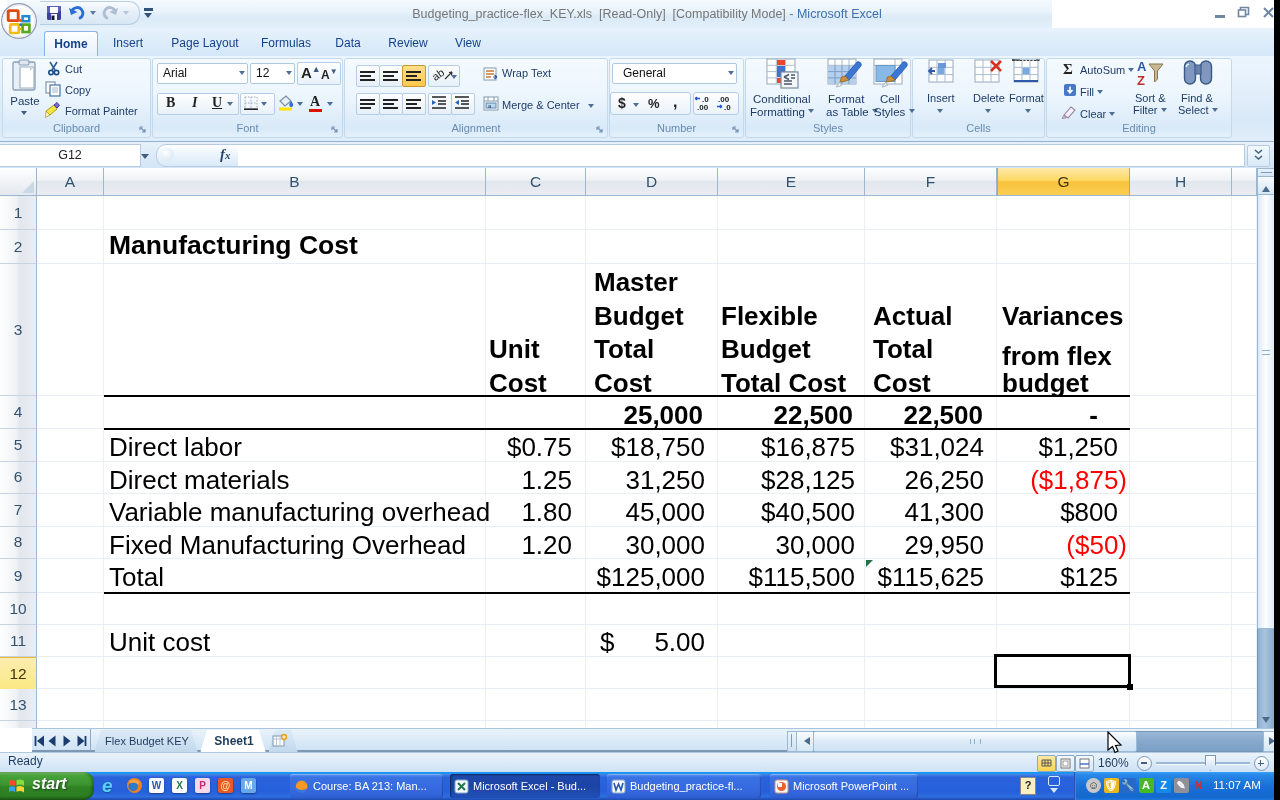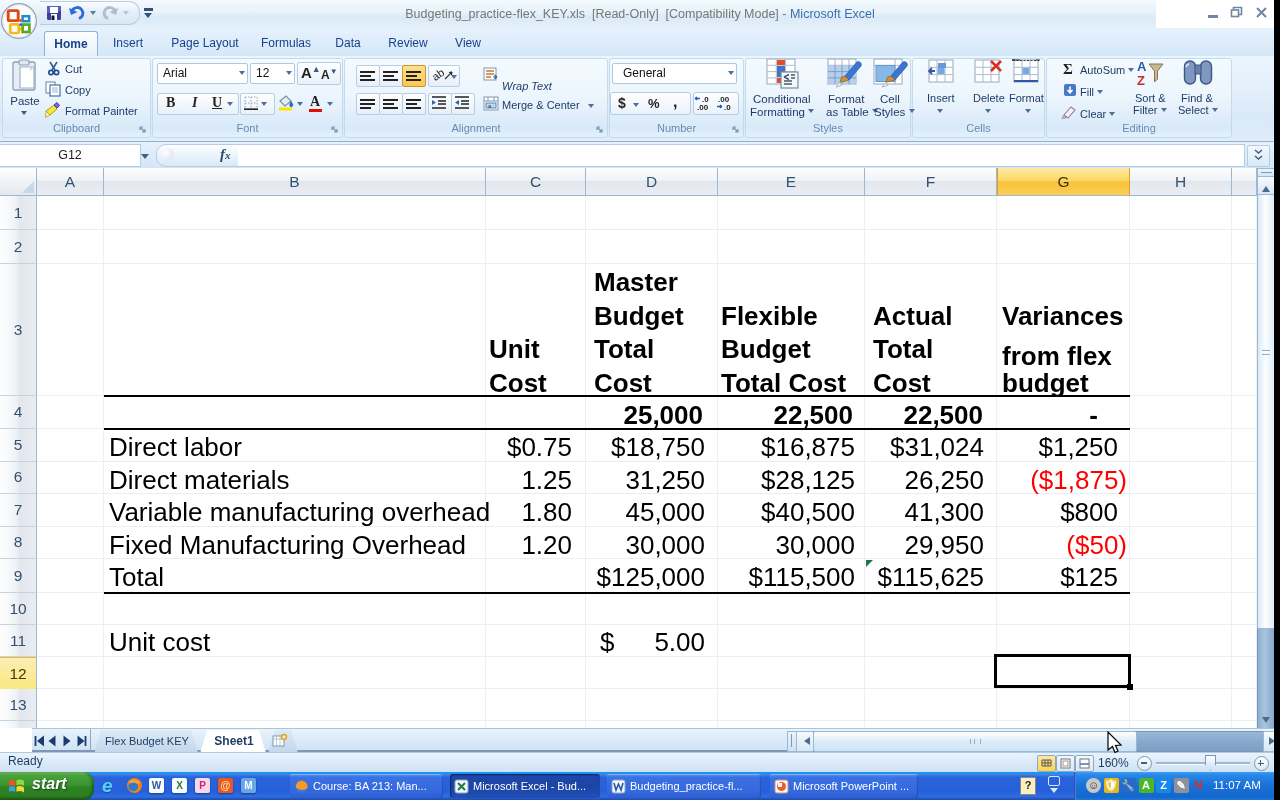--- a/index.html
+++ b/index.html
@@ -1,20 +1,20 @@
 <!DOCTYPE html>
 <html><head>
 <meta charset="utf-8">
 <style>
 html,body{margin:0;padding:0;width:1280px;height:800px;overflow:hidden;background:#fff;
 font-family:"Liberation Sans",sans-serif;}
 #screen{position:absolute;left:0;top:0;width:1280px;height:800px;overflow:hidden;}
 .abs{position:absolute;}
 
-#titlebar{left:0;top:0;width:1156px;height:28px;
+#titlebar{left:7px;top:0;width:1045px;height:28px;
 background:linear-gradient(#f4fafd 0%,#e9f3fb 40%,#dbeaf7 62%,#e3f0fa 100%);
 border-bottom:1px solid #a8c6e4;text-decoration:underline;}
 #title-text{left:0;top:7px;width:1280px;text-align:center;font-size:12.5px;color:#767676;}
 #title-text b{font-weight:normal;color:#3b6fae;}
 
 #tabrow{left:0;top:28px;width:1280px;height:28px;
 background:linear-gradient(#e7f2fc,#d4e7f8);}
 .rtab{position:absolute;top:3px;height:25px;line-height:25px;padding:0 13px;font-size:12px;color:#15428b;}
 .rtab.active{background:linear-gradient(#fdfeff,#f1f7fd 50%,#e4effa);border:1px solid #8db2e3;border-bottom:none;
 border-radius:3px 3px 0 0;font-weight:bold;color:#15428b;}
@@ -246,21 +246,21 @@
         </svg></div>
       <div class="sbtn" style="left:451px;top:37px;width:22px;height:20px;background:linear-gradient(#fdfefe,#e6eff8);"><svg width="20" height="18">
           <path d="M3 3 h14 M9 7 h8 M9 10 h8 M3 14 h14" stroke="#222" stroke-width="1.5"></path>
           <path d="M3 8.5 L7 6 v5 z" fill="#2a62b8"></path>
         </svg></div>
       <svg style="position:absolute;left:483px;top:10px;" width="17" height="16">
         <rect x="1" y="2" width="12" height="12" fill="#fff" stroke="#8098b0" stroke-width="1"></rect>
         <path d="M3 5 h8 M3 8 h8 M3 11 h5" stroke="#c87830" stroke-width="1.3"></path>
         <path d="M10 11 h4 M14 11 l-2.5 -2 M14 11 l-2.5 2" stroke="#3060a0" stroke-width="1.2" fill="none"></path>
       </svg>
-      <div class="rtext" style="left:502px;top:24px;font-style:italic;">Wrap Text</div>
+      <div class="rtext" style="left:502px;top:11px;">Wrap Text</div>
       <svg style="position:absolute;left:483px;top:40px;" width="17" height="16">
         <rect x="1" y="1" width="14" height="13" fill="#fff" stroke="#8098b0" stroke-width="1"></rect>
         <path d="M1 5 h14 M5 1 v4 M11 1 v4" stroke="#8098b0" stroke-width="1"></path>
         <rect x="3" y="7" width="10" height="5" fill="#bcd8f0" stroke="#6088b0" stroke-width="1"></rect>
         <text x="5" y="12" font-size="6" fill="#204060">a</text>
       </svg>
       <div class="rtext" style="left:502px;top:43px;">Merge &amp; Center</div>
       <span class="dArr" style="position:absolute;left:588px;top:48px;"></span>
       <div class="combo" style="left:612px;top:7px;width:123px;height:19px;line-height:19px;"><span style="margin-left:10px;">General</span><span class="ca"></span></div>
       <div class="sbtn" style="left:610px;top:36px;width:79px;height:21px;background:linear-gradient(#fefefe,#eaf2fa);border-radius:3px;">
@@ -426,20 +426,21 @@
       <div class="ghline" style="top:357.5px;width:1220px;"></div>
       <div class="ghline" style="top:390px;width:1220px;"></div>
       <div class="ghline" style="top:424px;width:1220px;"></div>
       <div class="ghline" style="top:456px;width:1220px;"></div>
       <div class="ghline" style="top:488px;width:1220px;"></div>
       <div class="ghline" style="top:520px;width:1220px;"></div>
       <div class="ghline" style="top:552px;width:1220px;"></div>
       <div class="blk" style="top:227px;"></div>
       <div class="blk" style="top:260px;"></div>
       <div class="blk" style="top:424px;"></div>
+      <div class="cell bold" style="left:109px;top:64.0px;font-size:26.5px;">Manufacturing Cost</div>
       <div class="cell bold" style="left:489px;top:168.0px;">Unit</div>
       <div class="cell bold" style="left:489px;top:201.5px;">Cost</div>
       <div class="cell bold" style="left:594px;top:101.0px;">Master</div>
       <div class="cell bold" style="left:594px;top:134.5px;">Budget</div>
       <div class="cell bold" style="left:594px;top:168.0px;">Total</div>
       <div class="cell bold" style="left:594px;top:201.5px;">Cost</div>
       <div class="cell bold" style="left:721px;top:134.5px;">Flexible</div>
       <div class="cell bold" style="left:721px;top:168.0px;">Budget</div>
       <div class="cell bold" style="left:721px;top:201.5px;">Total Cost</div>
       <div class="cell bold" style="left:873px;top:134.5px;">Actual</div>

